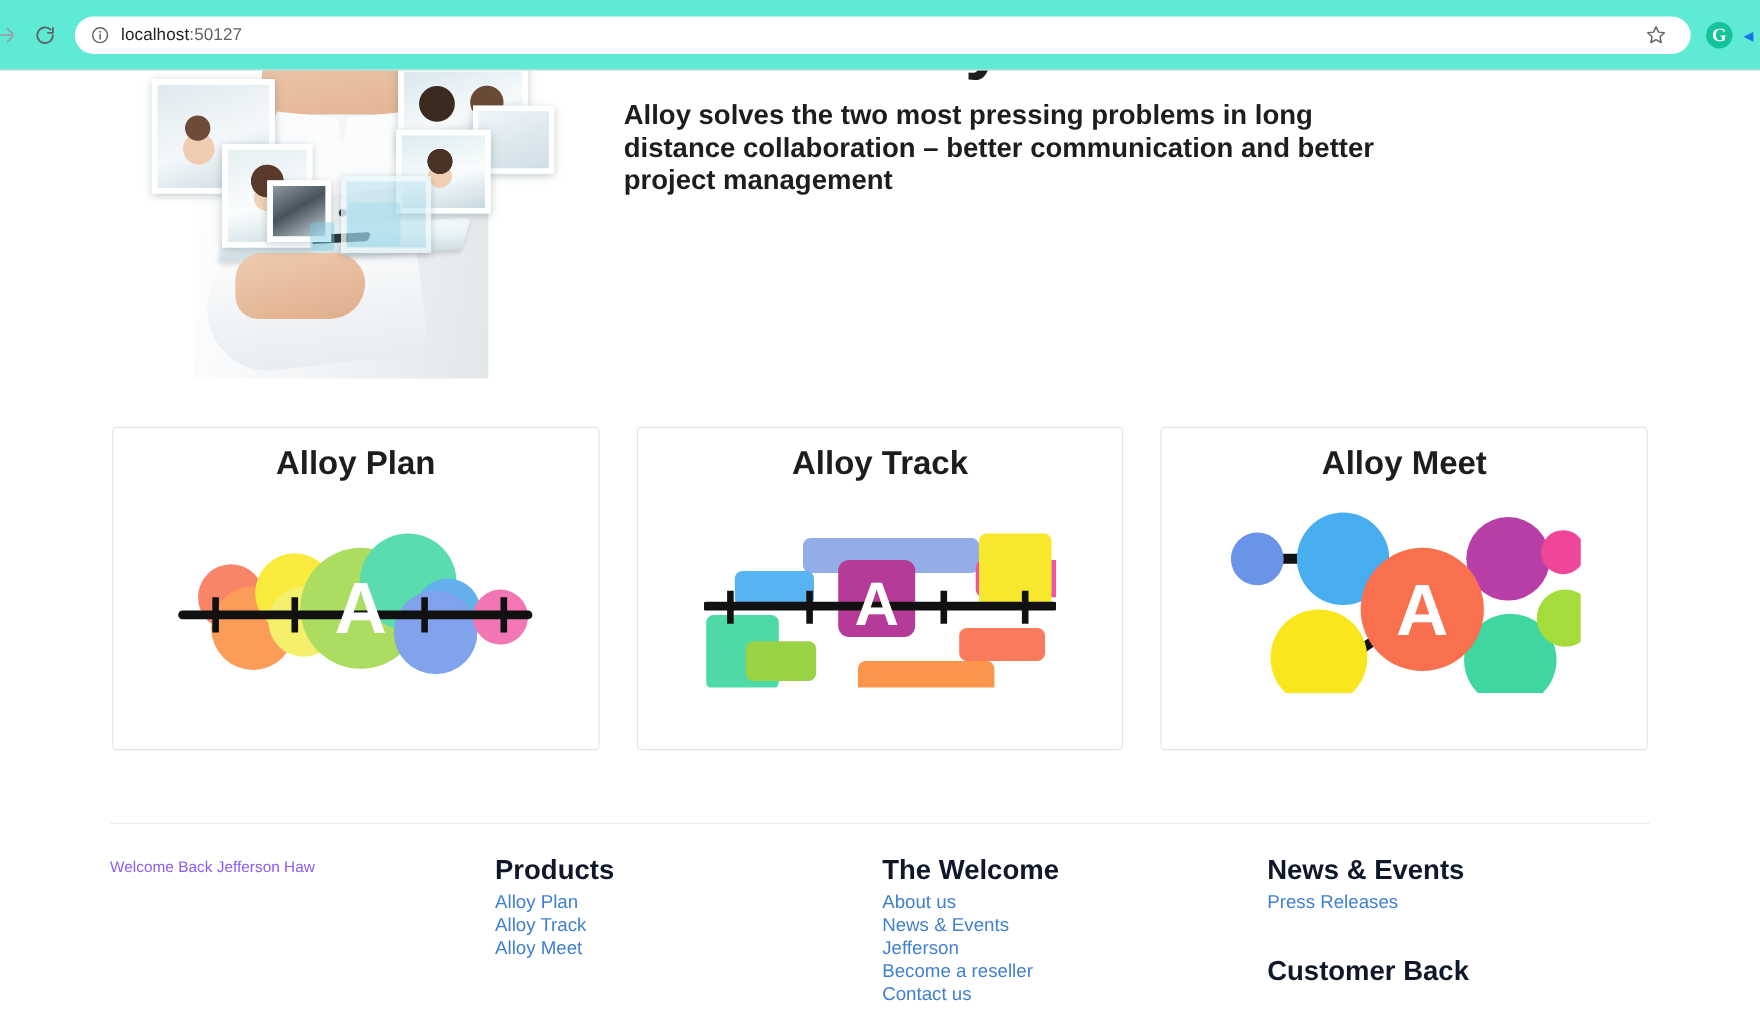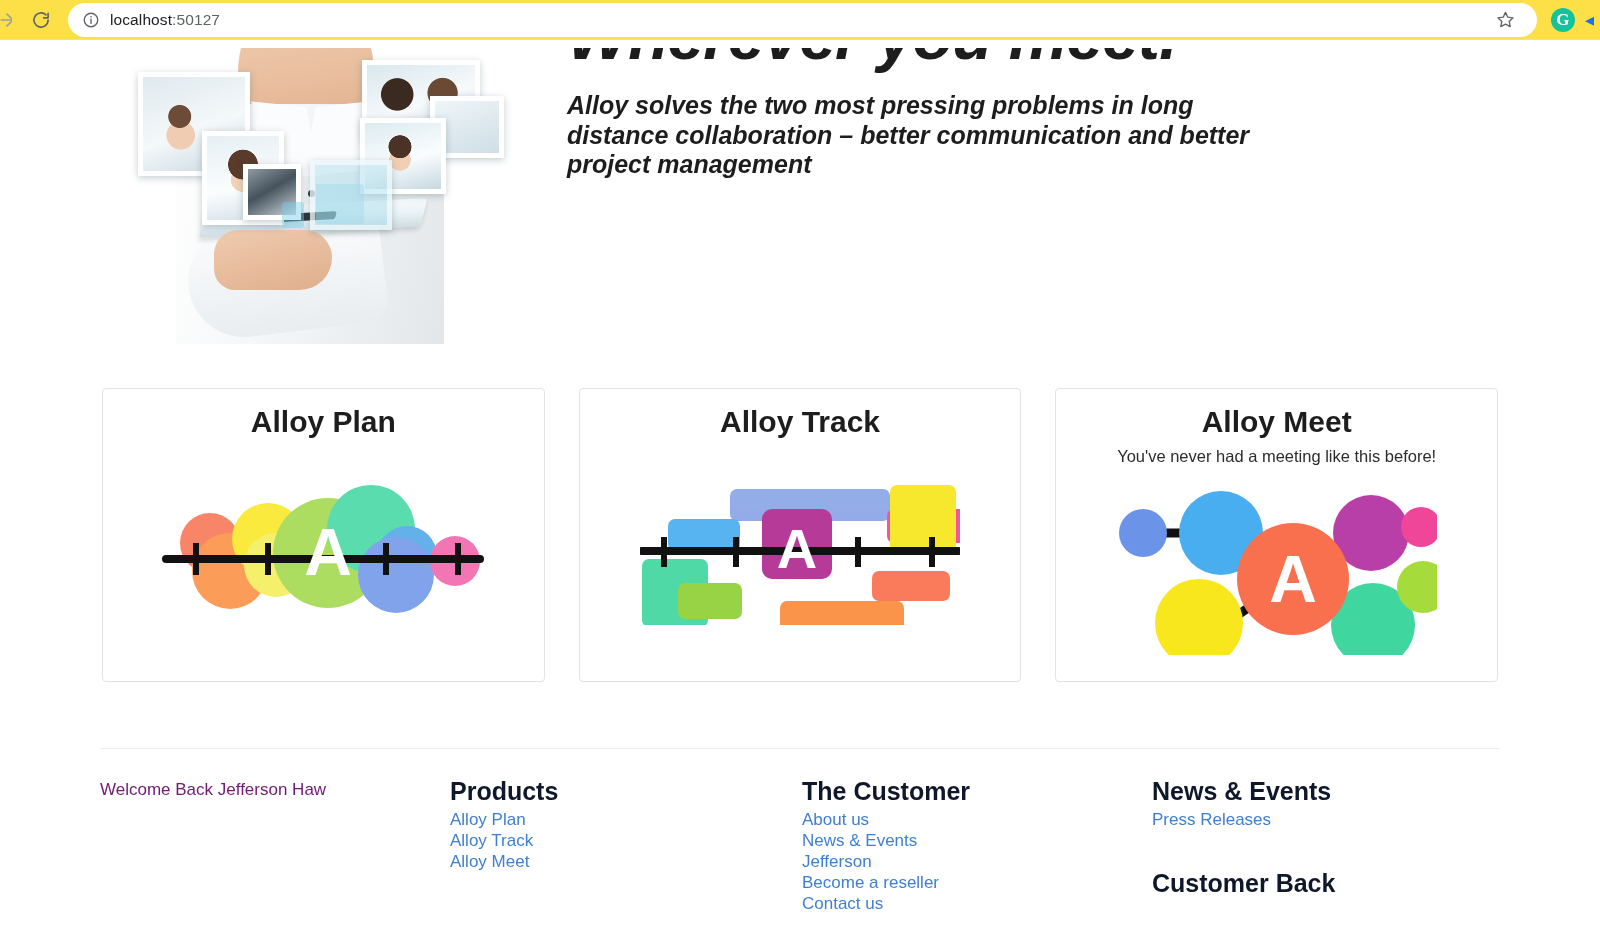--- a/index.html
+++ b/index.html
@@ -8,22 +8,22 @@
     margin: 0; padding: 0;
     width: 1600px; height: 933px;
     overflow: hidden;
     background: #ffffff;
     font-family: "Liberation Sans", sans-serif;
   }
 
   
   .browser-chrome {
     position: absolute; top: 0; left: 0;
-    width: 1600px; height: 40px;
-    background: #fde047;
+    width: 1600px; height: 64px;
+    background: #5eead4;
     border-bottom: 1px solid #dadce0;
     display: flex; align-items: center;
     z-index: 50;
   }
   .nav-btn {
     width: 34px; height: 34px;
     display: flex; align-items: center; justify-content: center;
     color: #5f6368; flex: none;
   }
   .nav-btn svg { display: block; }
@@ -86,21 +86,20 @@
   }
   .hero-visual {
     position: absolute;
     left: 30px; top: -14px;
     width: 400px; height: 310px;
   }
   .hero-copy {
     position: absolute;
     left: 467px; top: -46px;
     width: 900px;
-    font-style: italic;
   }
   .hero-title {
     font-size: 66px;
     font-weight: bold;
     color: #1d1d1d;
     letter-spacing: -1px;
     line-height: 1.05;
     margin: 0;
     white-space: nowrap;
   }
@@ -268,22 +267,22 @@
     height: 1px;
     background: #ececec;
     margin: 66px 0 0 0;
   }
   .footer {
     display: flex;
     padding-top: 28px;
   }
   .f-col-welcome { width: 350px; flex: none; }
   .welcome-text {
-    font-size: 17px;
-    color: #701a75;
+    font-size: 14px;
+    color: #8b5cf6;
     margin: 0;
     padding-top: 3px;
   }
   .f-col { flex: none; }
   .f-col-products { width: 352px; }
   .f-col-company  { width: 350px; }
   .f-col-news     { width: 348px; }
   .f-head {
     font-size: 25px;
     font-weight: bold;
@@ -438,21 +437,20 @@
             <line x1="96" y1="70" x2="96" y2="100" stroke="#111111" stroke-width="6"></line>
             <line x1="218" y1="70" x2="218" y2="100" stroke="#111111" stroke-width="6"></line>
             <line x1="292" y1="70" x2="292" y2="100" stroke="#111111" stroke-width="6"></line>
             <text x="157" y="101" text-anchor="middle" fill="#ffffff" font-family="Liberation Sans, sans-serif" font-size="56" font-weight="bold">A</text>
           </svg>
         </div>
       </div>
 
       <div class="card">
         <h2 class="card-title">Alloy Meet</h2>
-        <p class="card-sub">You've never had a meeting like this before!</p>
         <div class="card-logo">
           <svg width="320" height="168" viewBox="0 0 320 168" aria-hidden="true">
             <g stroke="#111111" stroke-width="9" stroke-linecap="round">
               <line x1="44" y1="46" x2="84" y2="46"></line>
               <line x1="118" y1="62" x2="152" y2="90"></line>
               <line x1="206" y1="88" x2="238" y2="58"></line>
               <line x1="268" y1="44" x2="292" y2="40"></line>
               <line x1="112" y1="134" x2="150" y2="108"></line>
               <line x1="206" y1="116" x2="236" y2="136"></line>
               <line x1="282" y1="124" x2="300" y2="104"></line>
@@ -480,21 +478,21 @@
       </div>
 
       <div class="f-col f-col-products">
         <h3 class="f-head">Products</h3>
         <a class="f-link" href="#">Alloy Plan</a>
         <a class="f-link" href="#">Alloy Track</a>
         <a class="f-link" href="#">Alloy Meet</a>
       </div>
 
       <div class="f-col f-col-company">
-        <h3 class="f-head">The Customer</h3>
+        <h3 class="f-head">The Welcome</h3>
         <a class="f-link" href="#">About us</a>
         <a class="f-link" href="#">News &amp; Events</a>
         <a class="f-link" href="#">Jefferson</a>
         <a class="f-link" href="#">Become a reseller</a>
         <a class="f-link" href="#">Contact us</a>
       </div>
 
       <div class="f-col f-col-news">
         <h3 class="f-head">News &amp; Events</h3>
         <a class="f-link" href="#">Press Releases</a>

